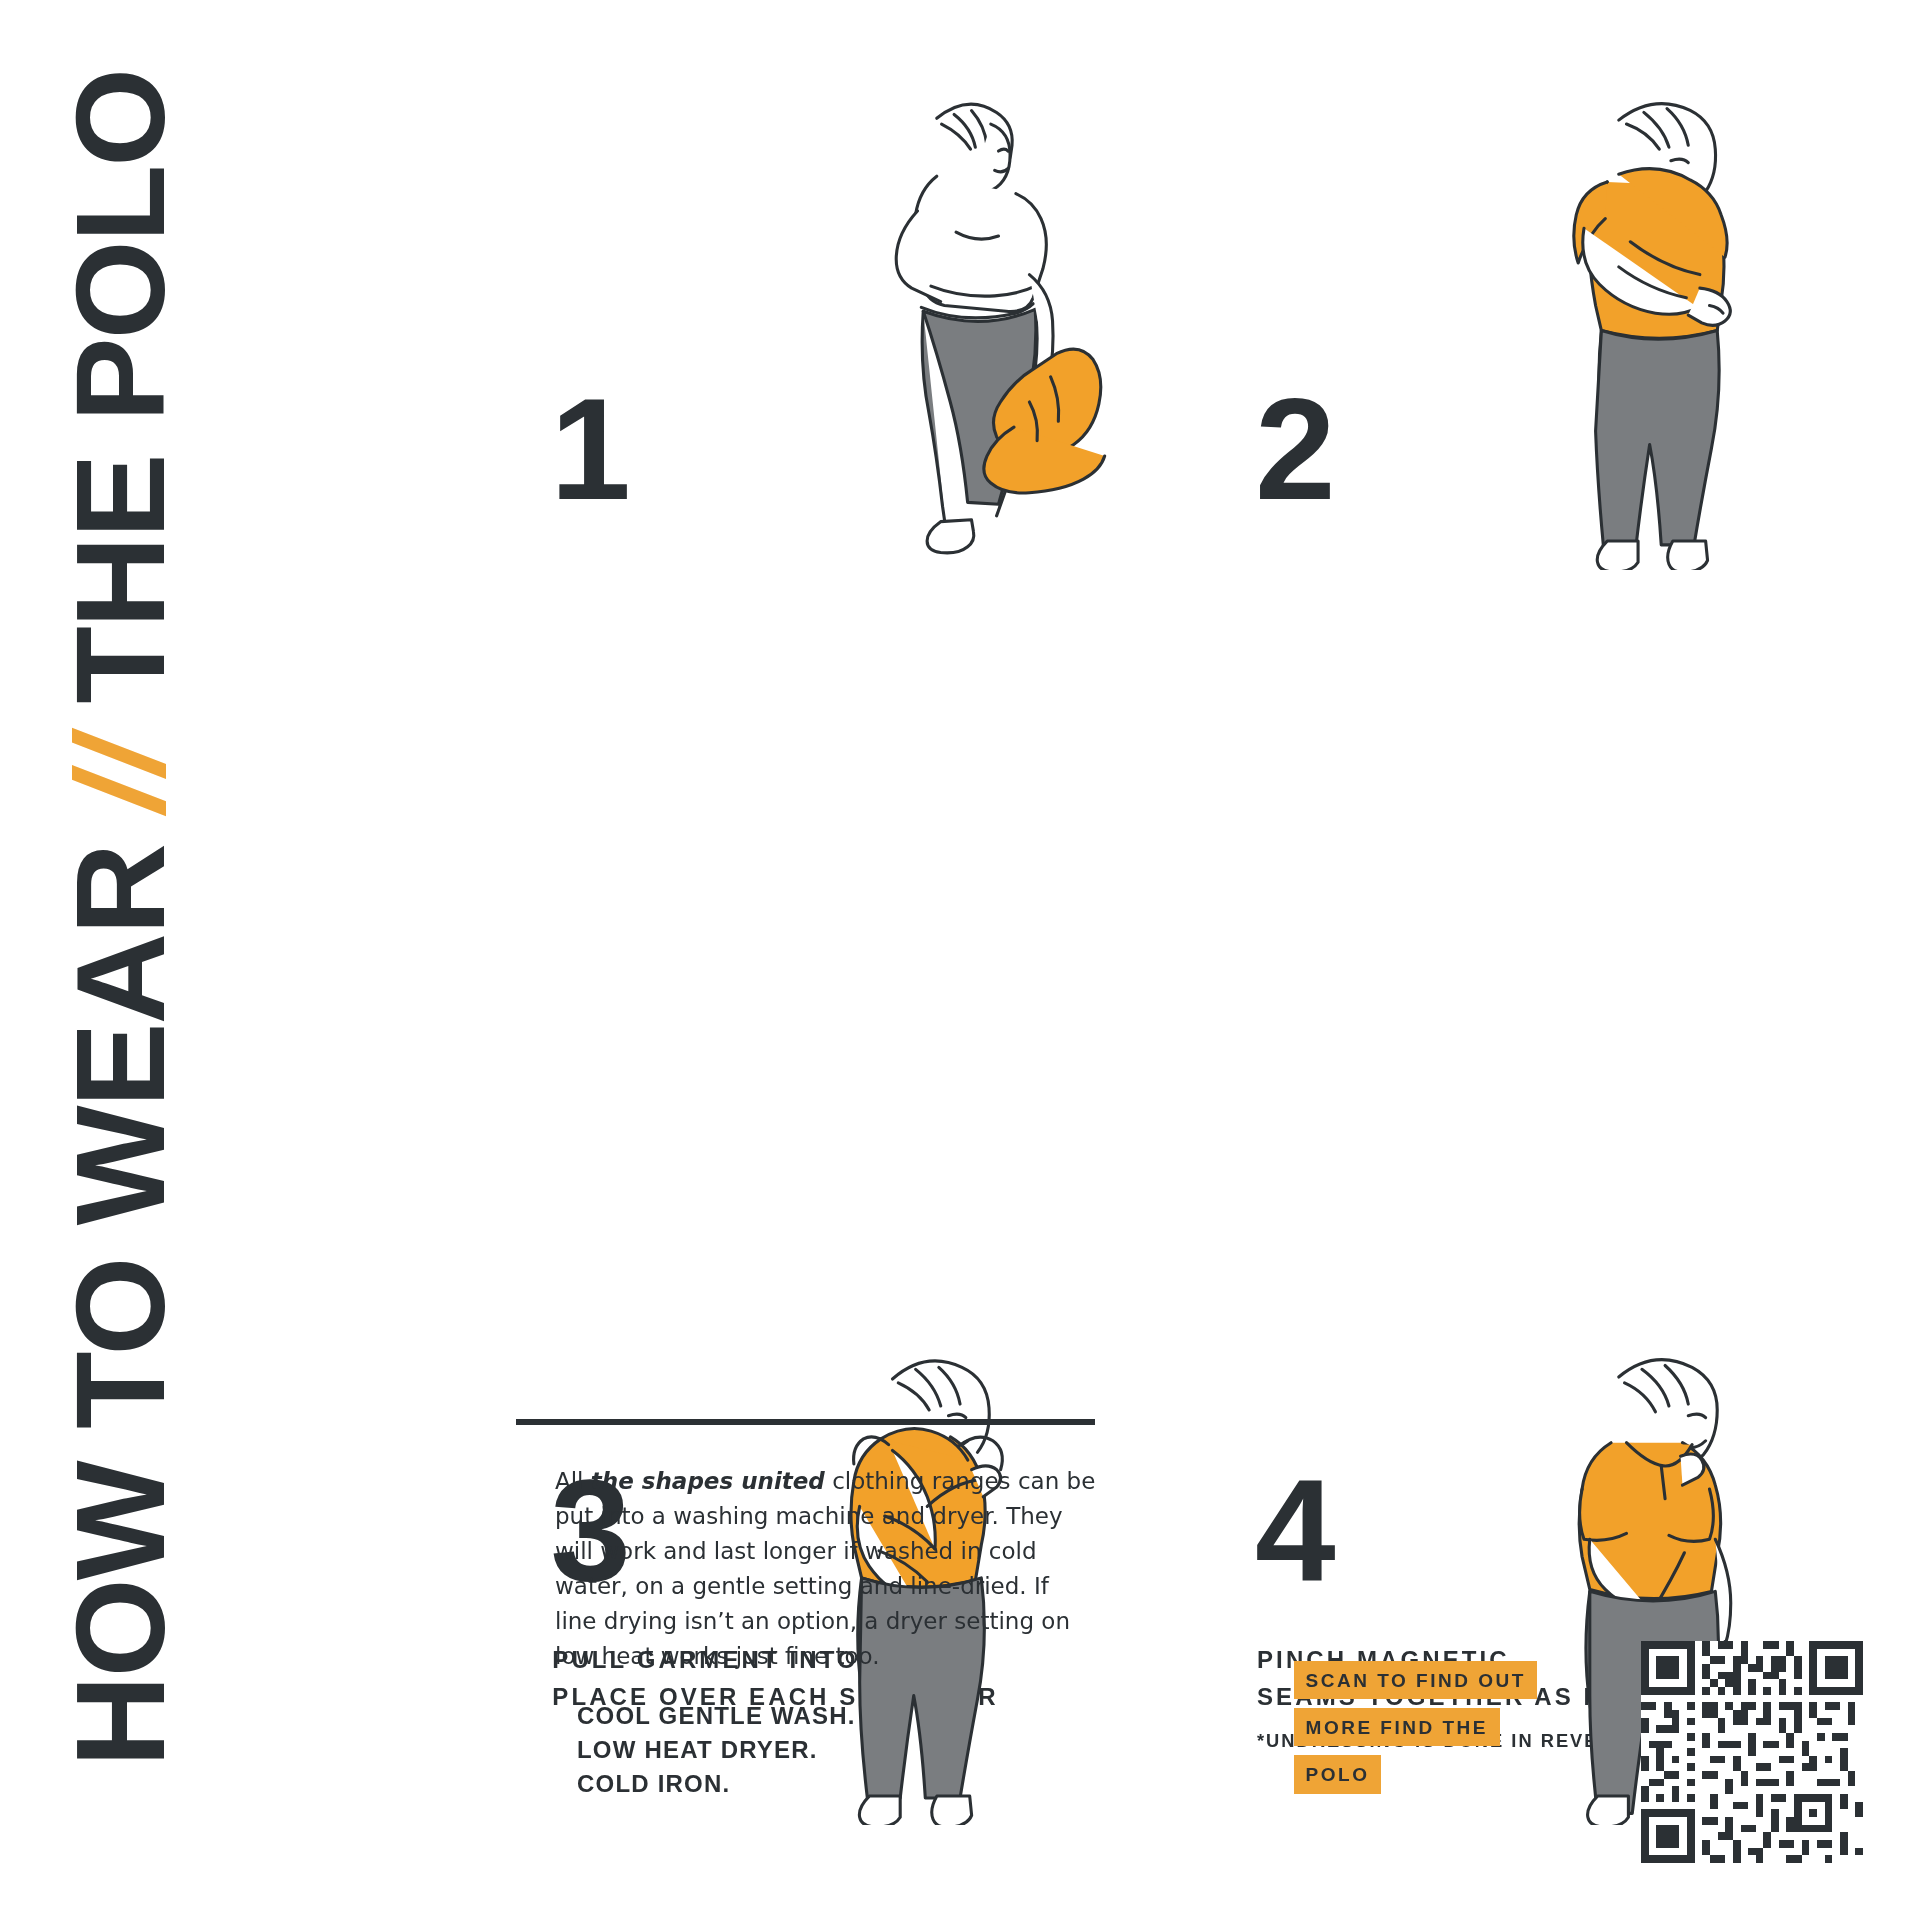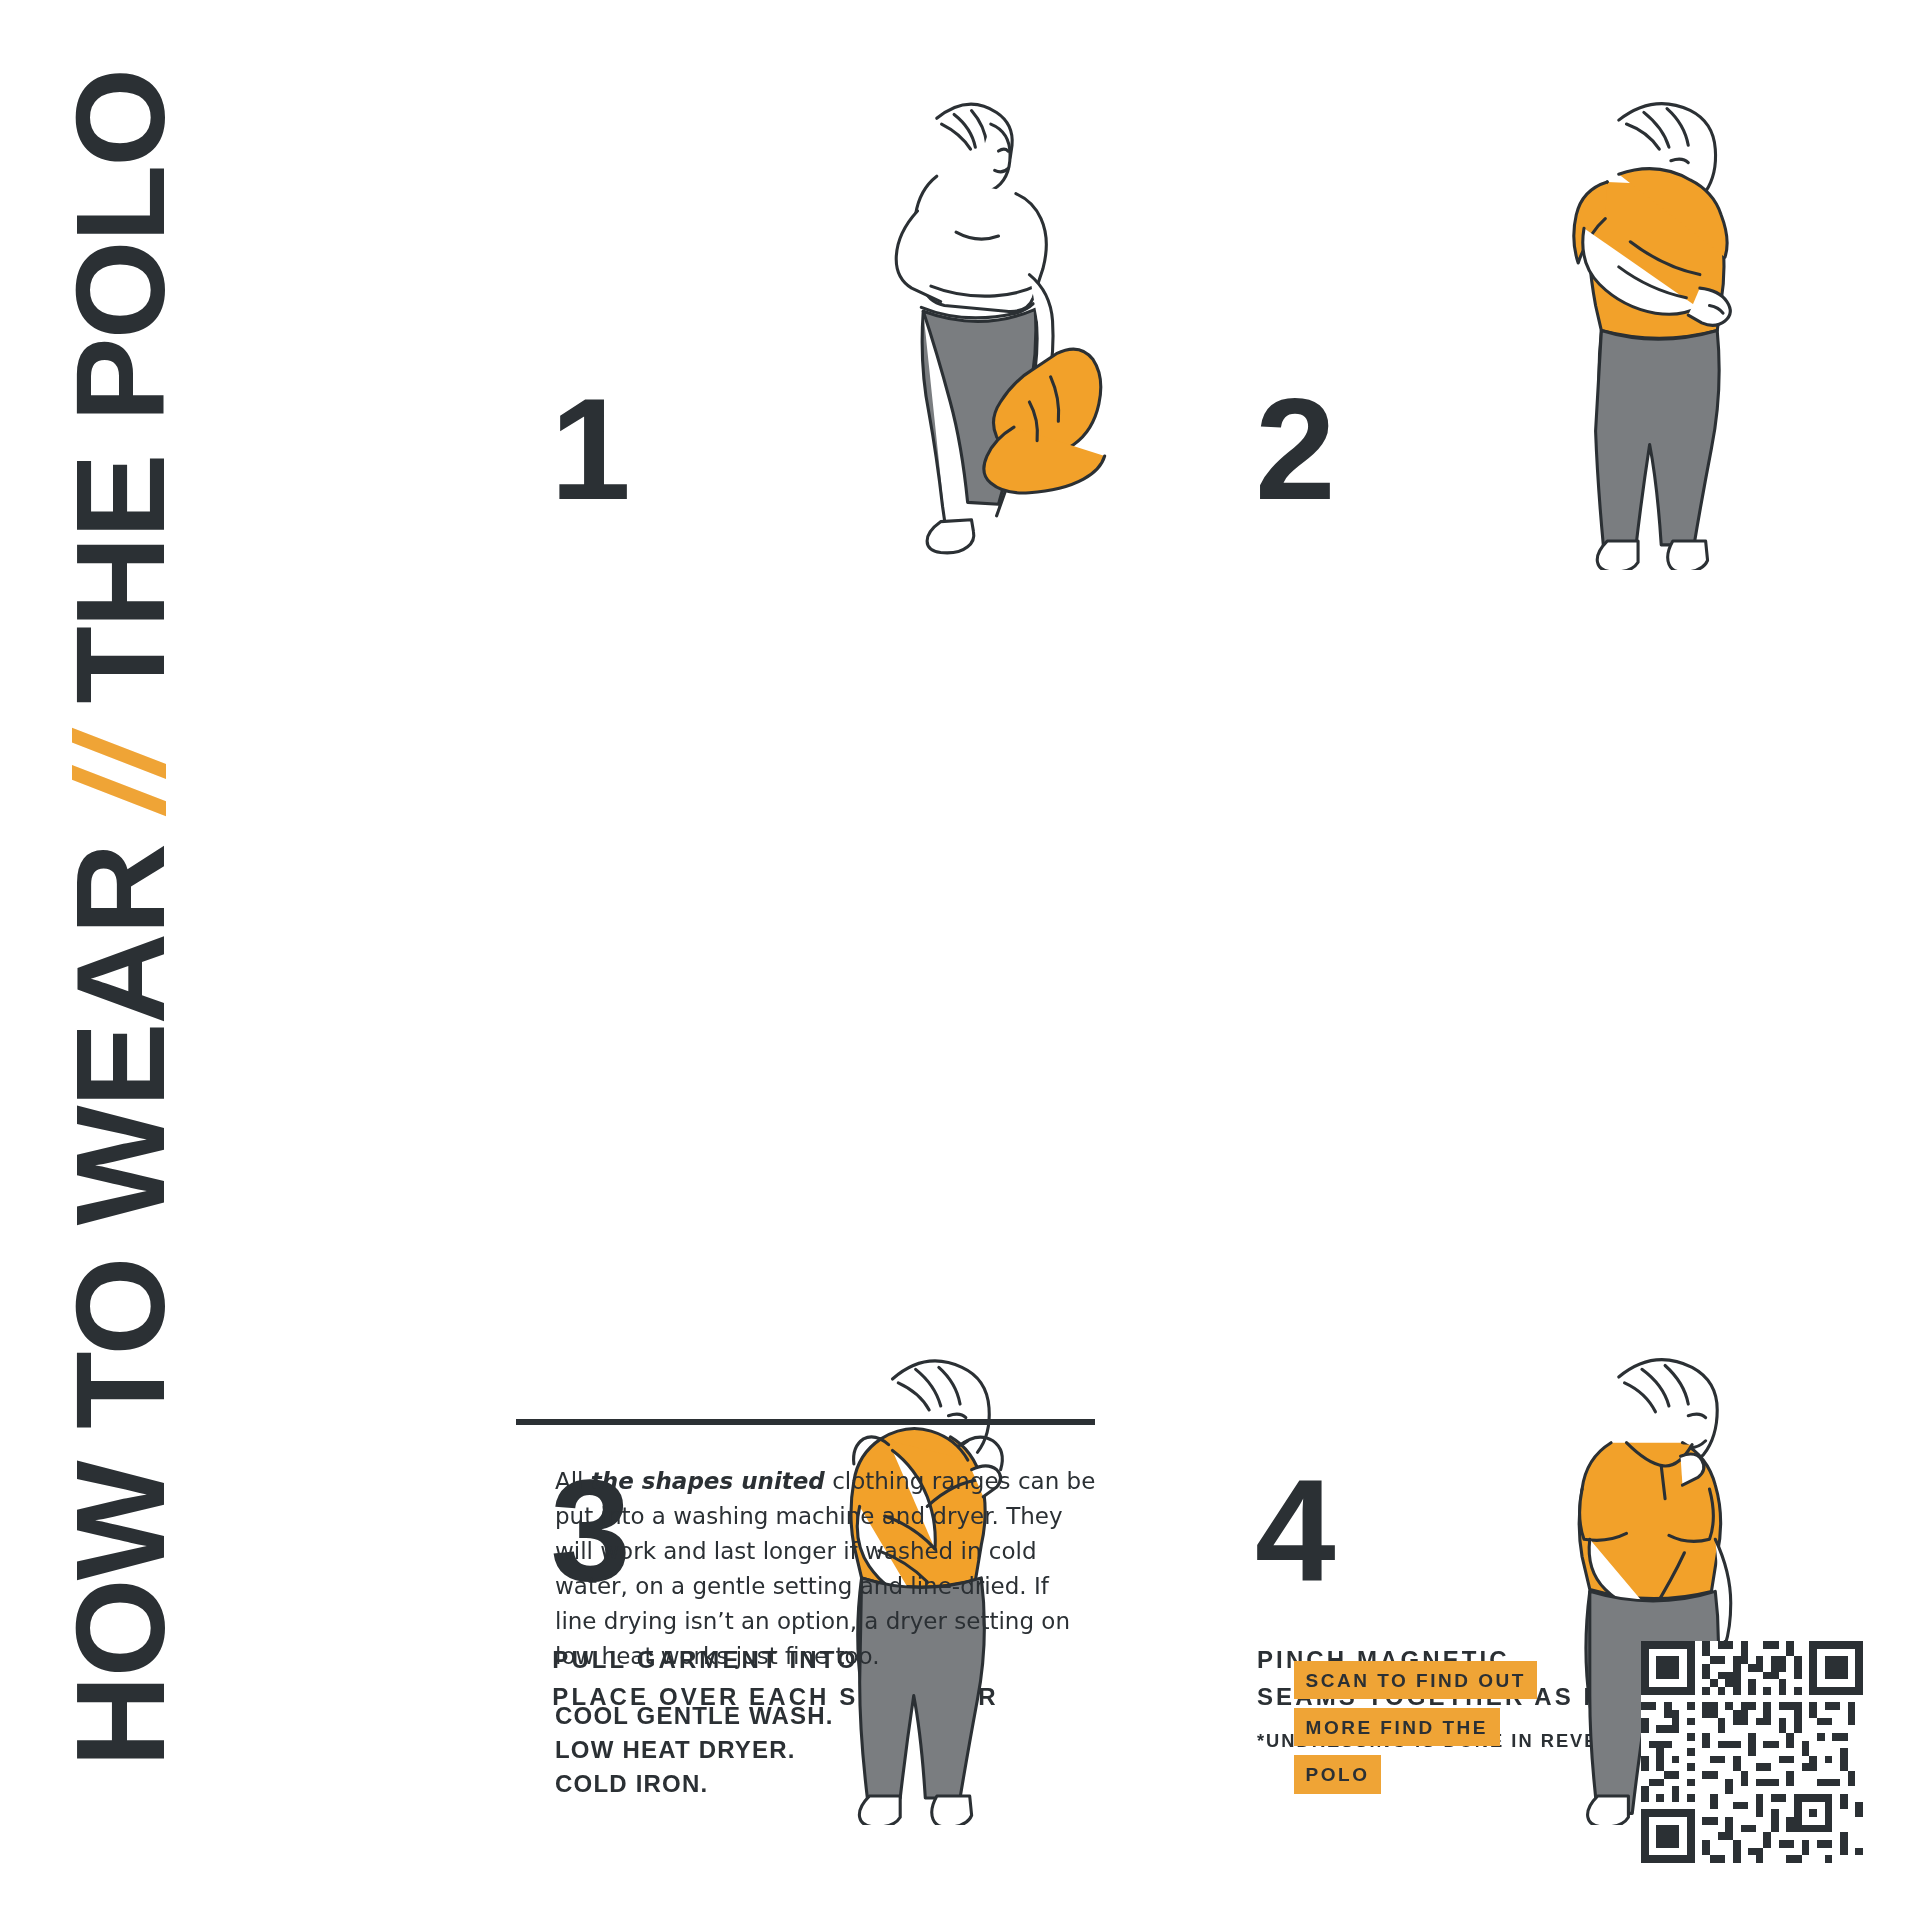--- a/index.html
+++ b/index.html
@@ -135,21 +135,21 @@
     font-family: "DejaVu Sans", sans-serif;
     font-size: 23px;
     line-height: 1.52;
     color: #2b3034;
   }
   .care-body b {
     font-weight: bold;
     font-style: italic;
   }
   .care-list {
-    margin-left: 39px;
+    margin-left: 61px;
     padding-top: 25px;
     font-family: "Liberation Sans", sans-serif;
     font-weight: bold;
     font-size: 24px;
     letter-spacing: 1.2px;
     line-height: 1.42;
     color: #2b3034;
   }
 
   

